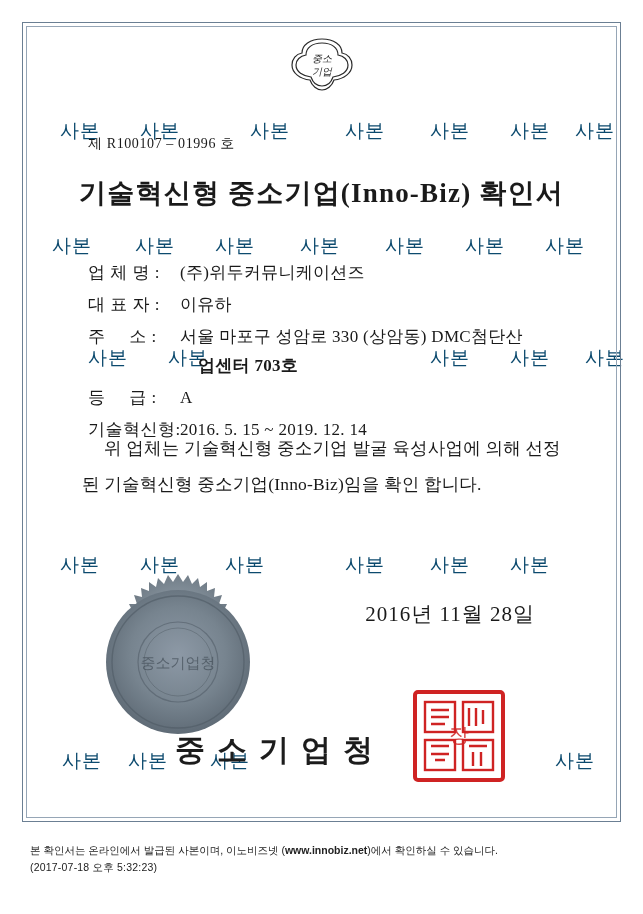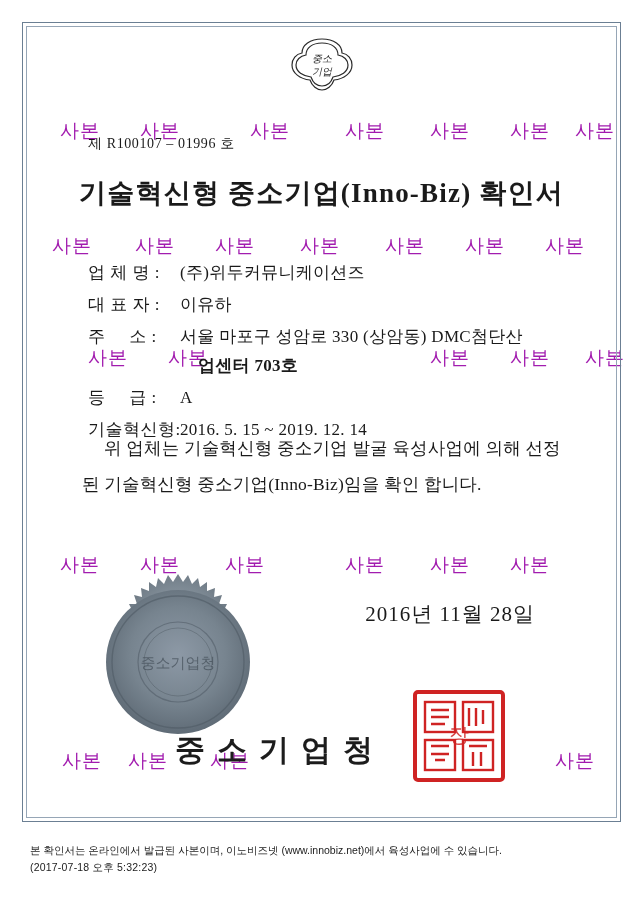--- a/index.html
+++ b/index.html
@@ -56,21 +56,21 @@
 
   
   .watermarks {
     position: absolute;
     left: 0; top: 0;
     width: 643px; height: 914px;
     pointer-events: none;
   }
   .wm {
     position: absolute;
-    color: #a21caf;
+    color: #0c4a6e;
     font-size: 19px;
     font-family: "Liberation Sans", sans-serif;
     letter-spacing: 1px;
     white-space: nowrap;
   }
 
   
   .doc-no {
     position: absolute;
     left: 88px;
@@ -178,21 +178,21 @@
     position: absolute;
     left: 30px;
     top: 842px;
     width: 590px;
     font-size: 10.5px;
     line-height: 17px;
     color: #222;
     font-family: "Liberation Sans", sans-serif;
   }
   .footer .line2 { letter-spacing: 0.2px; }
-  .footer-link { color: #222; text-decoration: none; }
+  .footer-link { color: #222; text-decoration: none; font-weight: bold; }
 </style>
 </head>
 <body>
 
 <div id="certificate">
 
   <div class="watermarks">
     <span class="wm" style="left:60px;  top:118px;">사본</span>
     <span class="wm" style="left:140px; top:118px;">사본</span>
     <span class="wm" style="left:250px; top:118px;">사본</span>
@@ -314,17 +314,17 @@
         <path d="M18 20 H36 M18 27 H36 M18 34 H32"></path>
         <path d="M56 18 V36 M63 18 V36 M70 20 V34"></path>
         <path d="M18 56 H36 M18 64 H36 M22 70 H32"></path>
         <path d="M56 56 H74 M60 62 V76 M68 62 V76"></path>
       </g>
       <text x="46" y="52" text-anchor="middle" font-family="DejaVu Sans, sans-serif" font-size="20" fill="#cf2323" opacity="0.85">장</text>
     </svg>
   </div>
 
   <div class="footer">
-    <div><span>본 확인서는 온라인에서 발급된 사본이며, 이노비즈넷 (</span><a class="footer-link" href="#">www.innobiz.net</a><span>)에서 육성사업에 수 있습니다.</span></div>
+    <div><span>본 확인서는 온라인에서 발급된 사본이며, 이노비즈넷 (</span><a class="footer-link" href="#">www.innobiz.net</a><span>)에서 확인하실 수 있습니다.</span></div>
     <div class="line2">(2017-07-18 오후 5:32:23)</div>
   </div>
 
 </div>
 
 </body></html>

